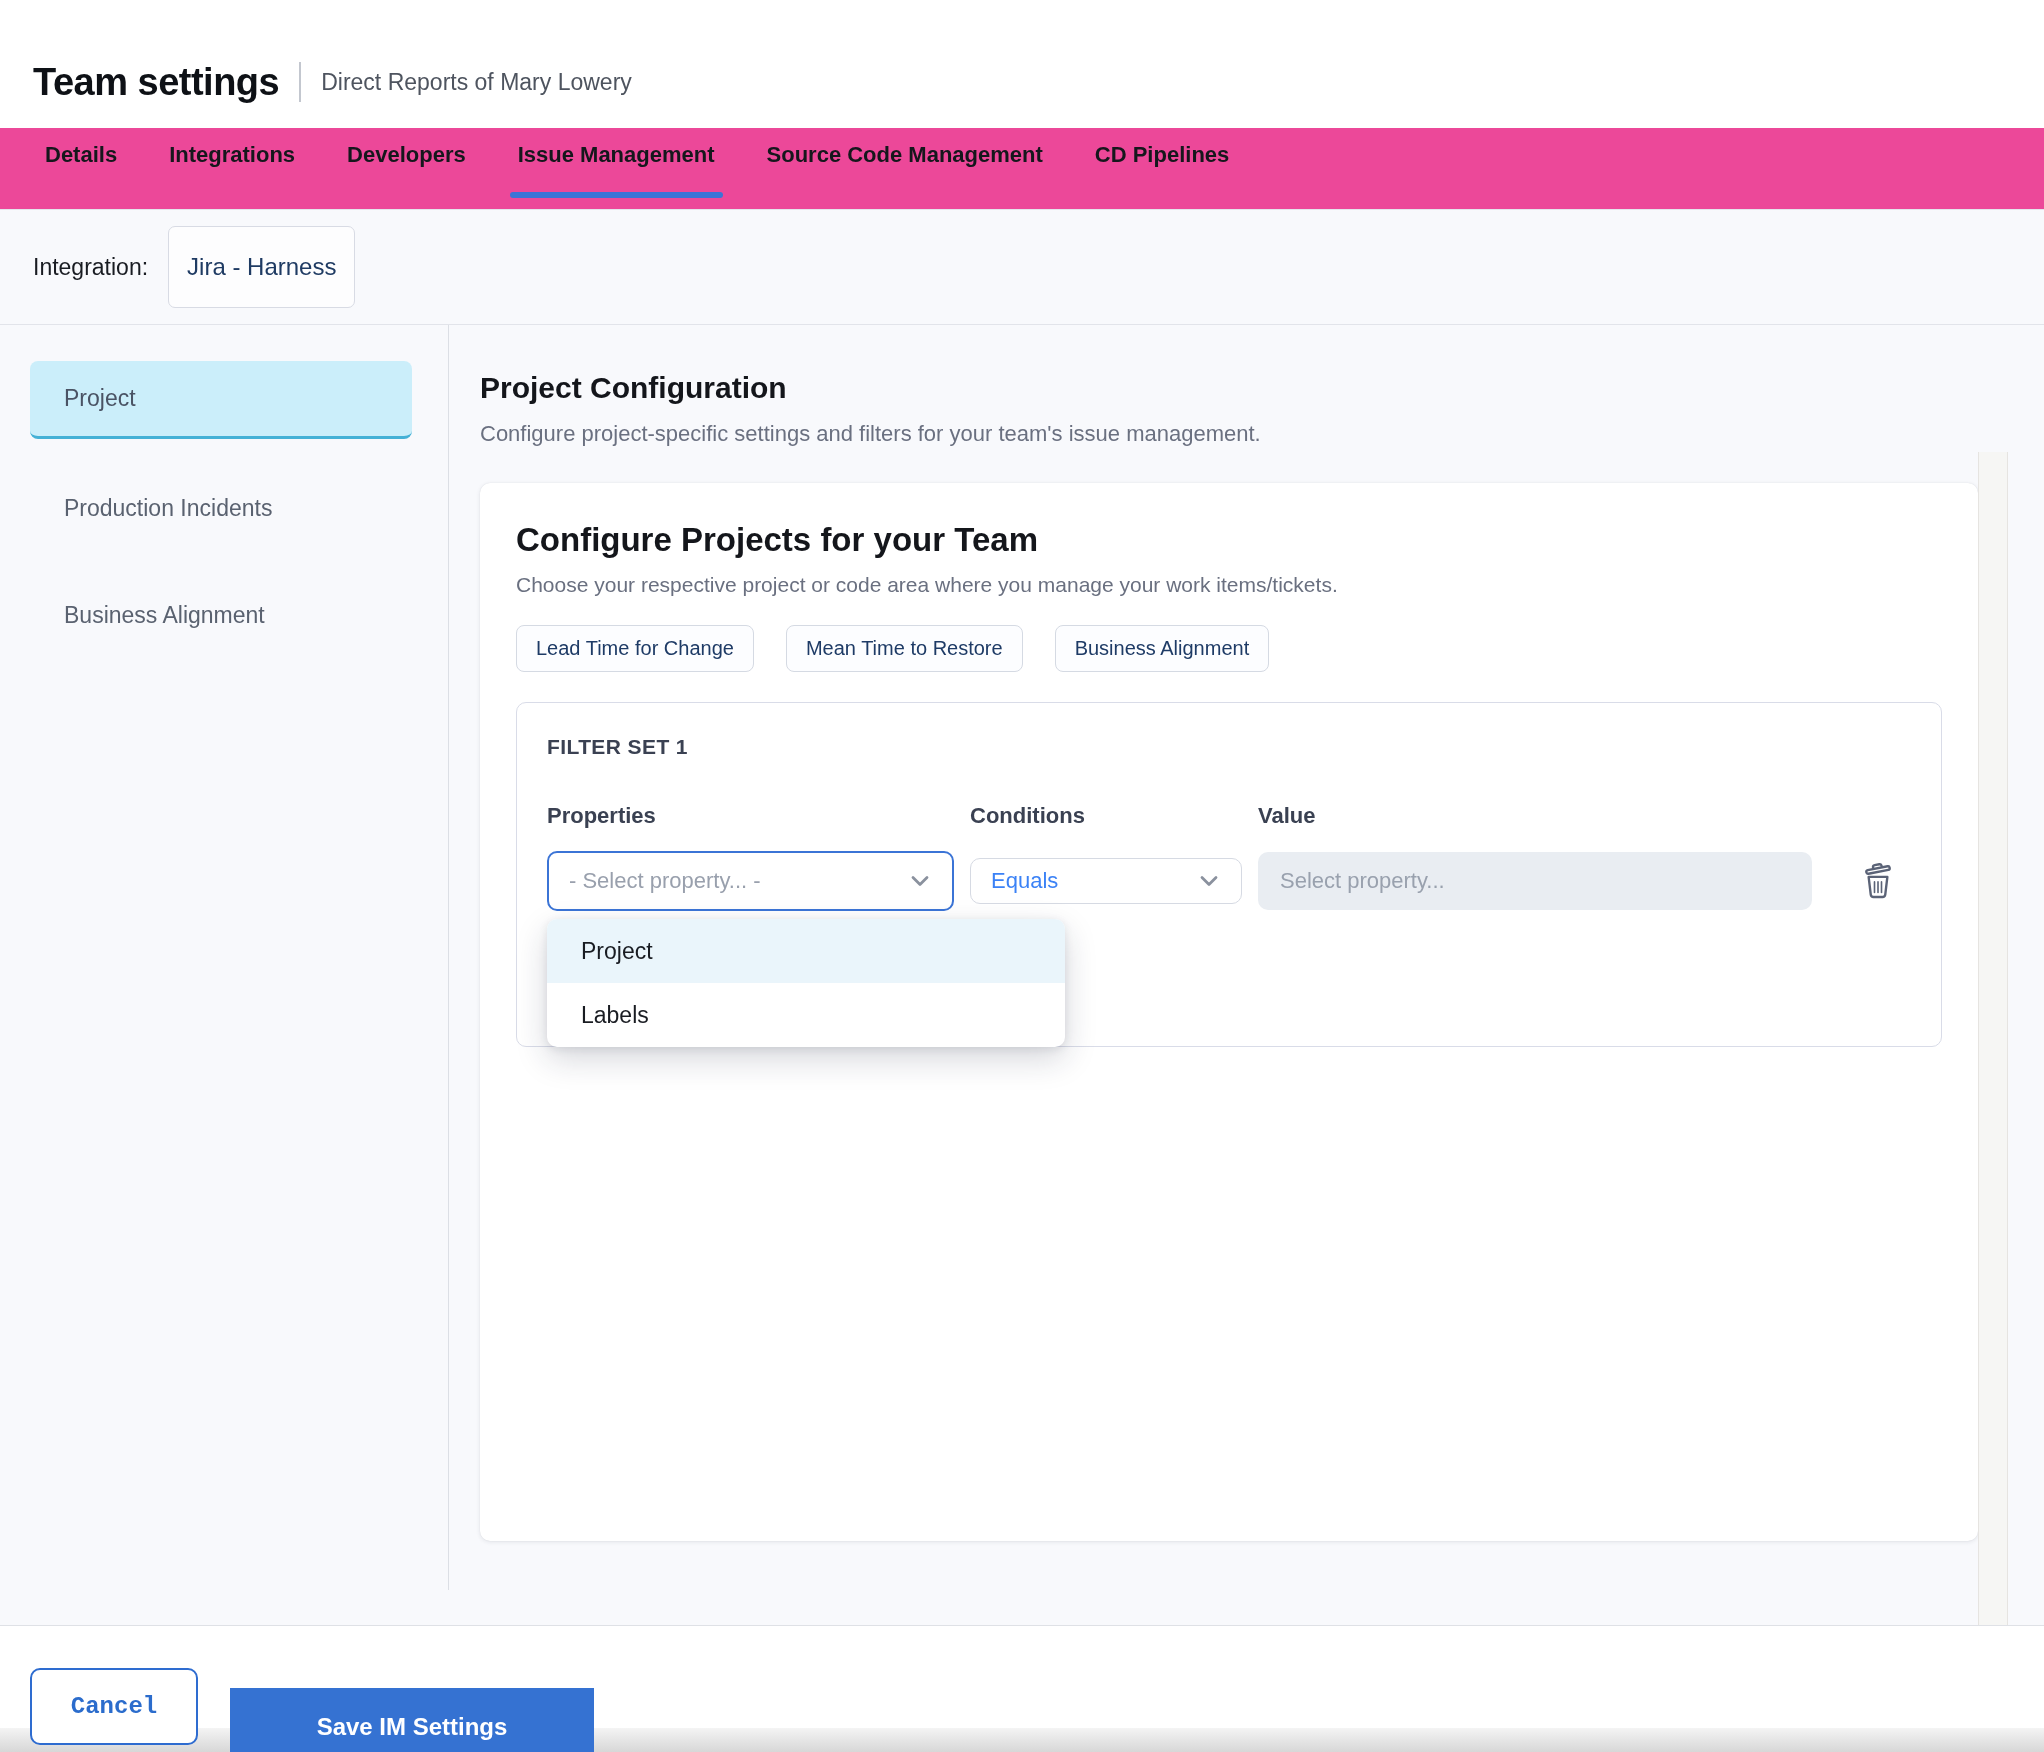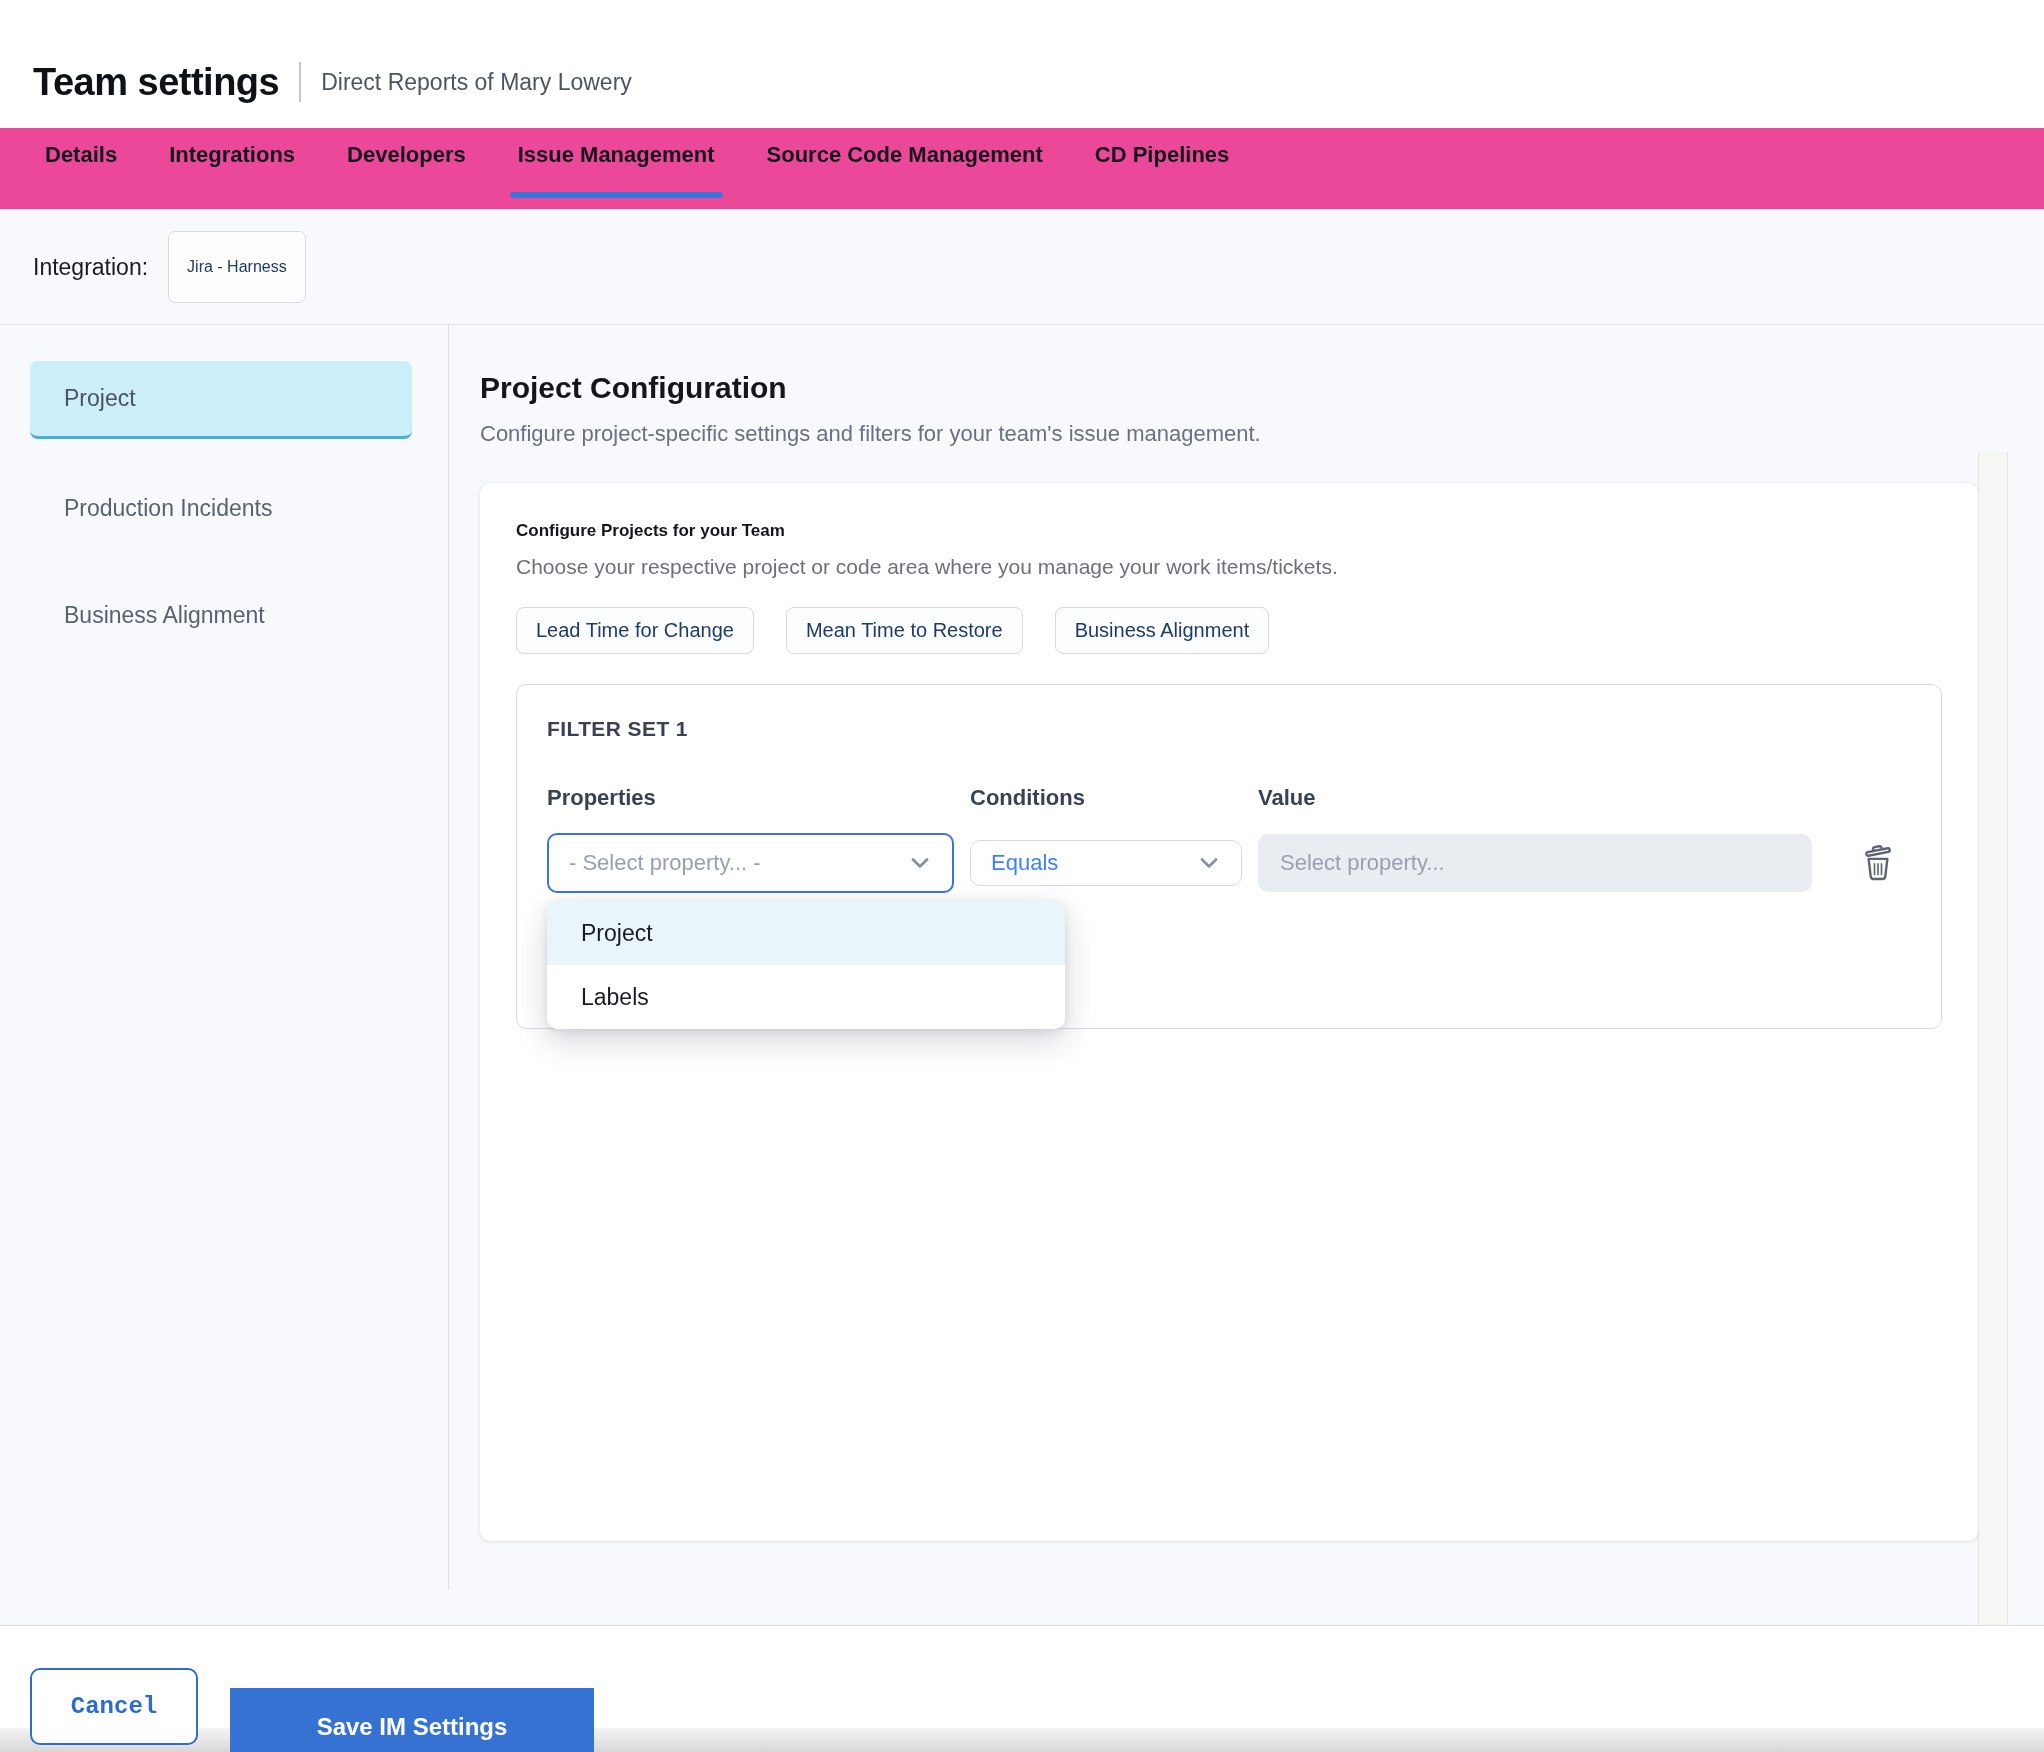--- a/index.html
+++ b/index.html
@@ -19,36 +19,36 @@
   .page-subtitle { font-size:23px; color:#4e545f; }
 
   
   .tabs { height:82px; display:flex; align-items:center; gap:52px; padding:0 45px; border-bottom:1px solid #e4e6ec; background:#ec4899; }
   .tab { font-size:22px; font-weight:700; color:#15171c; padding-bottom:27px; position:relative; cursor:pointer; white-space:nowrap; }
   .tab.active::after { content:""; position:absolute; left:-8px; right:-8px; bottom:-3px; height:6px; background:#3b74d6; border-radius:4px; }
 
   
   .integration-bar { height:115px; display:flex; align-items:center; gap:20px; padding:0 33px; background:#f8f9fc; border-bottom:1px solid #e2e4ea; }
   .integration-label { font-size:23px; color:#191c22; }
-  .integration-chip { border:1px solid #d8dbe4; background:#fdfdfe; border-radius:7px; padding:26px 18px; font-size:16px; color:#1f3b63; cursor:pointer; }
+  .integration-chip { border:1px solid #d8dbe4; background:#fdfdfe; border-radius:7px; padding:26px 18px; font-size:24px; color:#1f3b63; cursor:pointer; }
 
   
   .content { height:1300px; display:flex; background:#f8f9fc; position:relative; }
   .side-divider { position:absolute; left:448px; top:0; height:1265px; width:1px; background:#dcdfe5; }
 
   .sidebar { width:448px; padding:36px 36px 0 30px; flex-shrink:0; }
   .side-item { font-size:23px; color:#5a6270; padding:24px 34px; margin-bottom:32px; border-radius:8px; cursor:pointer; }
   .side-item.selected { background:#cbeefa; border-bottom:3px solid #45b1d6; color:#4a5364; }
 
   .main { flex:1; padding:46px 66px 0 32px; }
   .main-title { font-size:30px; font-weight:700; color:#14161b; }
   .main-sub { font-size:22px; color:#6a7080; margin-top:16px; }
 
   .card { margin-top:36px; background:#fff; border-radius:10px; box-shadow:0 1px 4px rgba(25,35,60,0.10), 0 0 1px rgba(25,35,60,0.12); padding:38px 36px; min-height:1058px; }
-  .card-title { font-size:17px; font-weight:700; color:#14161b; }
+  .card-title { font-size:33px; font-weight:700; color:#14161b; }
   .card-sub { font-size:21px; color:#6a7080; margin-top:14px; }
 
   .chips { display:flex; gap:32px; margin-top:28px; }
   .chip-btn { border:1px solid #d5dae3; background:#fcfdff; border-radius:8px; padding:11px 19px; font-size:20px; color:#1e3b66; cursor:pointer; }
 
   .filter-box { margin-top:30px; border:1px solid #d9dce8; border-radius:10px; padding:32px 30px; height:345px; position:relative; }
   .fs-title { font-size:21px; font-weight:700; color:#3a4152; letter-spacing:0.4px; }
 
   .fs-grid { display:grid; grid-template-columns:407px 272px 554px 1fr; column-gap:16px; margin-top:44px; }
   .fs-col-label { font-size:22px; font-weight:700; color:#3a4152; }

